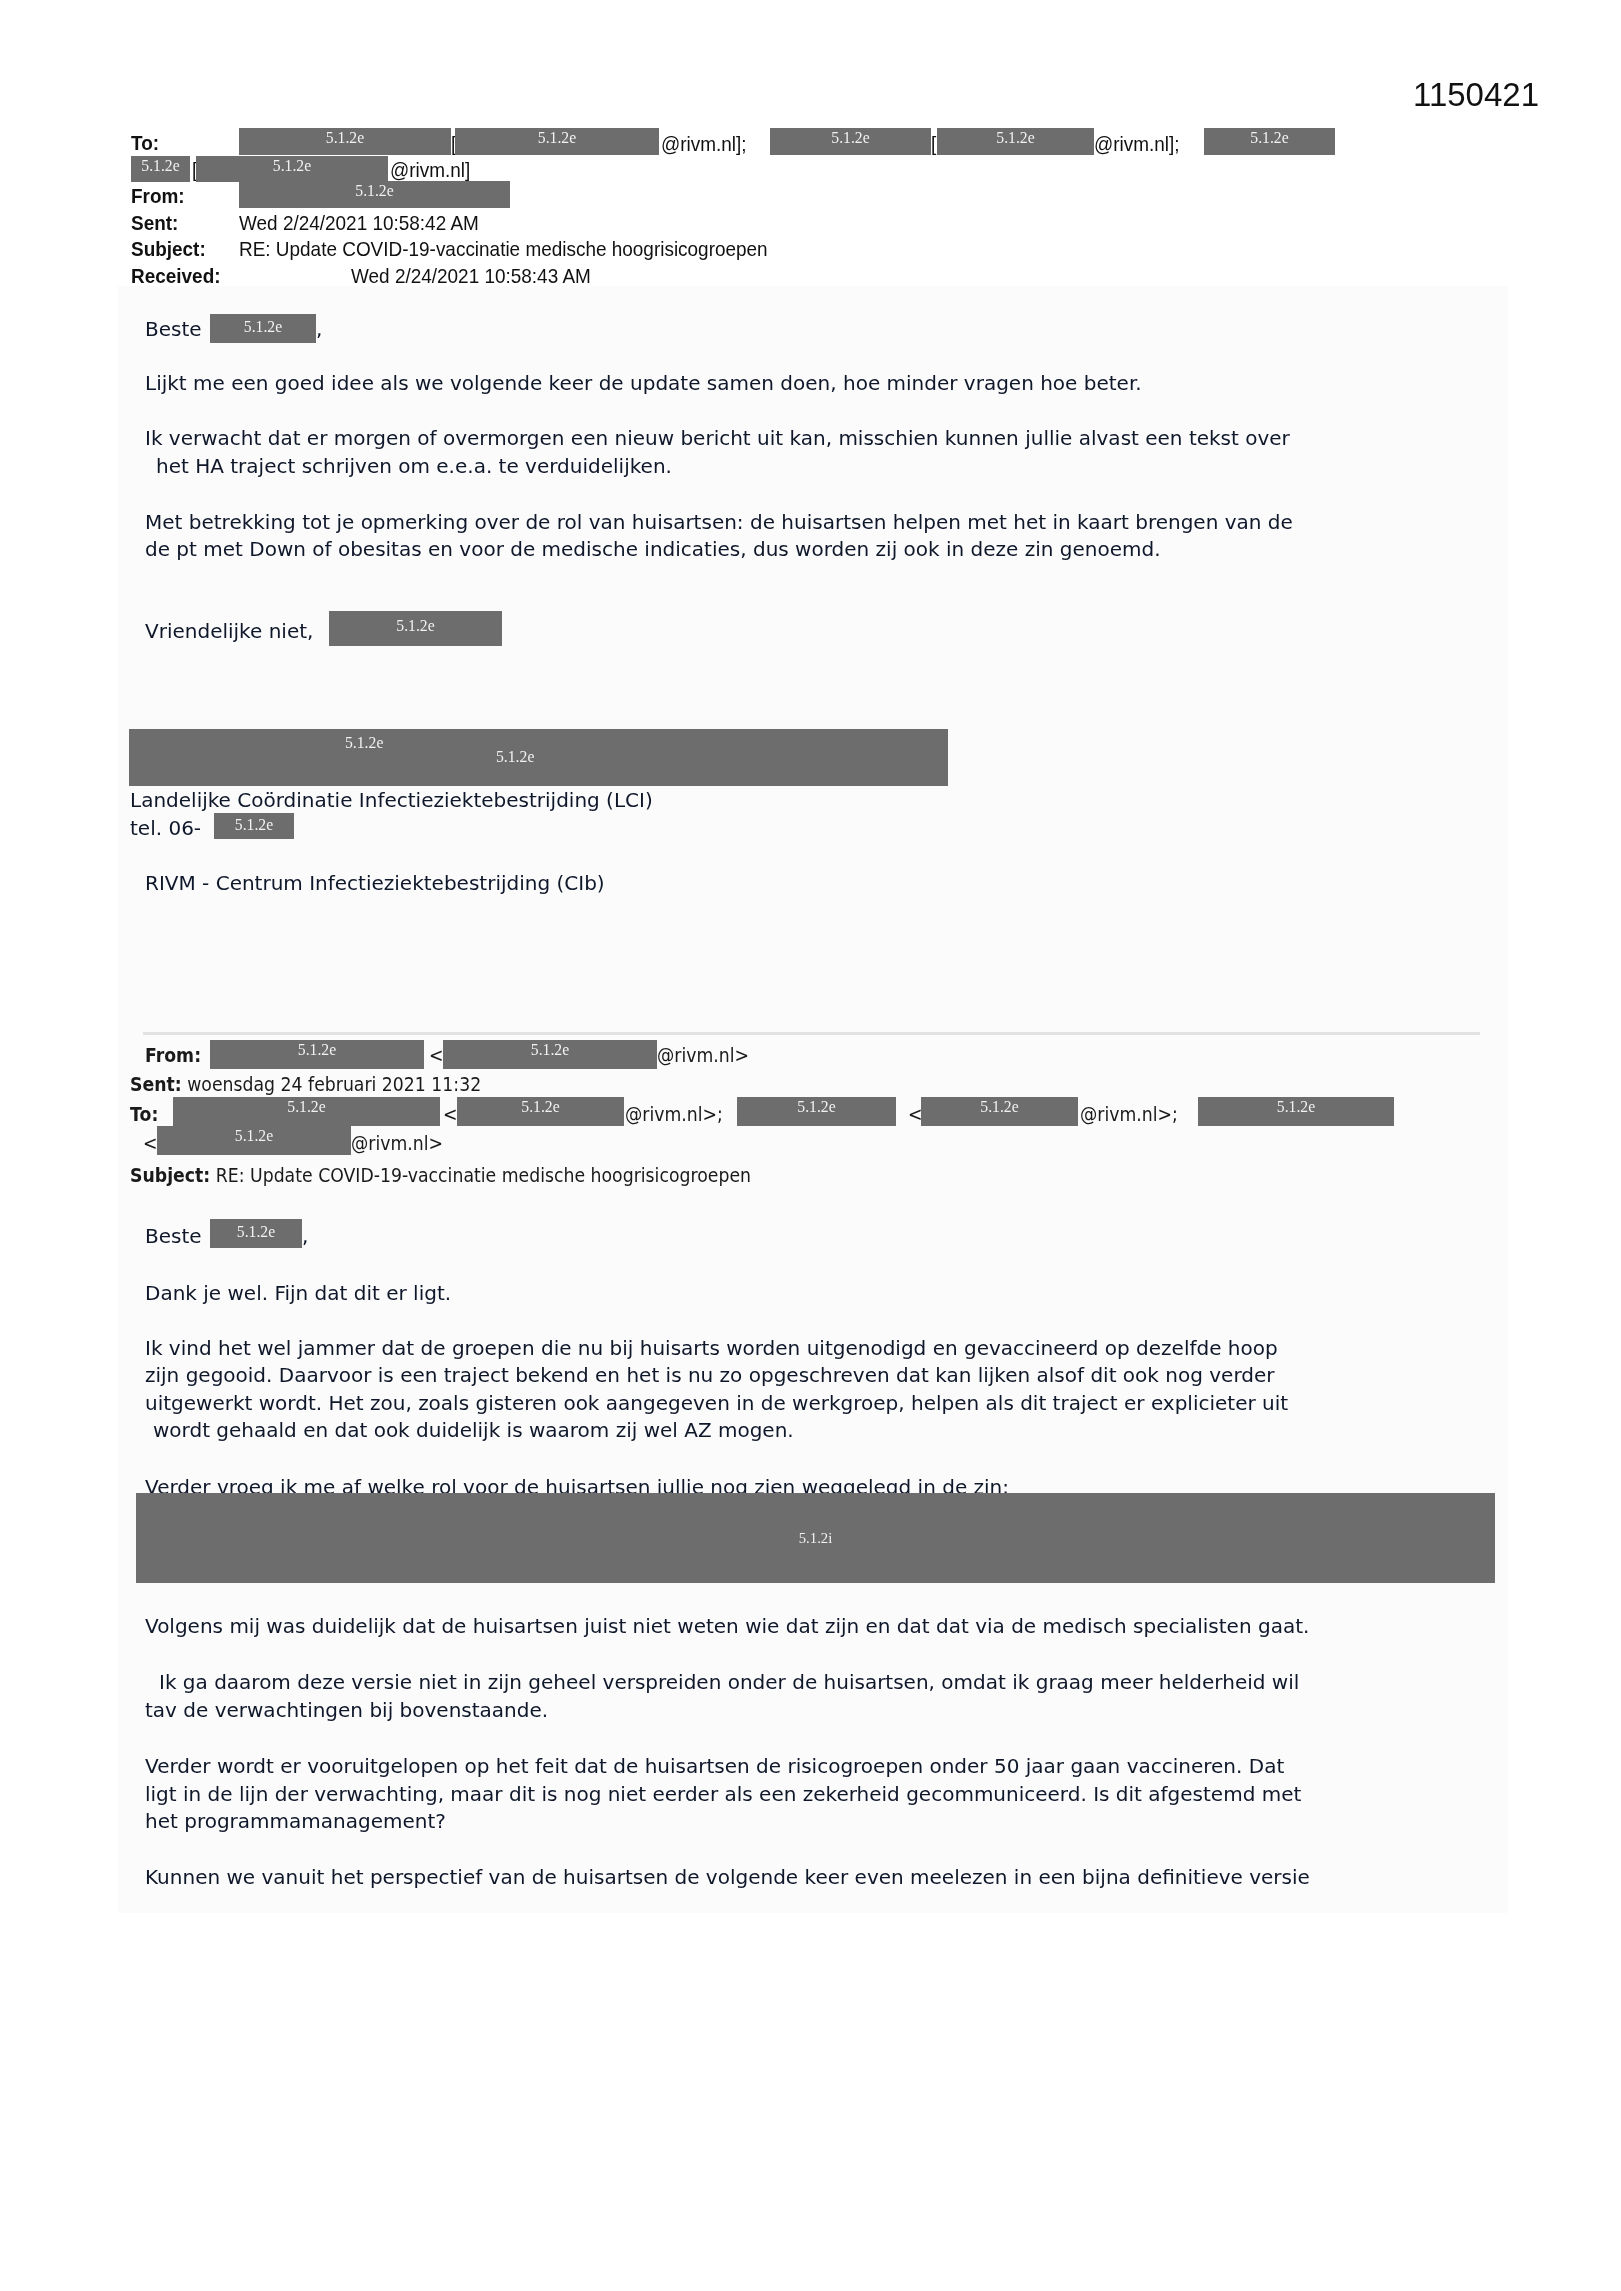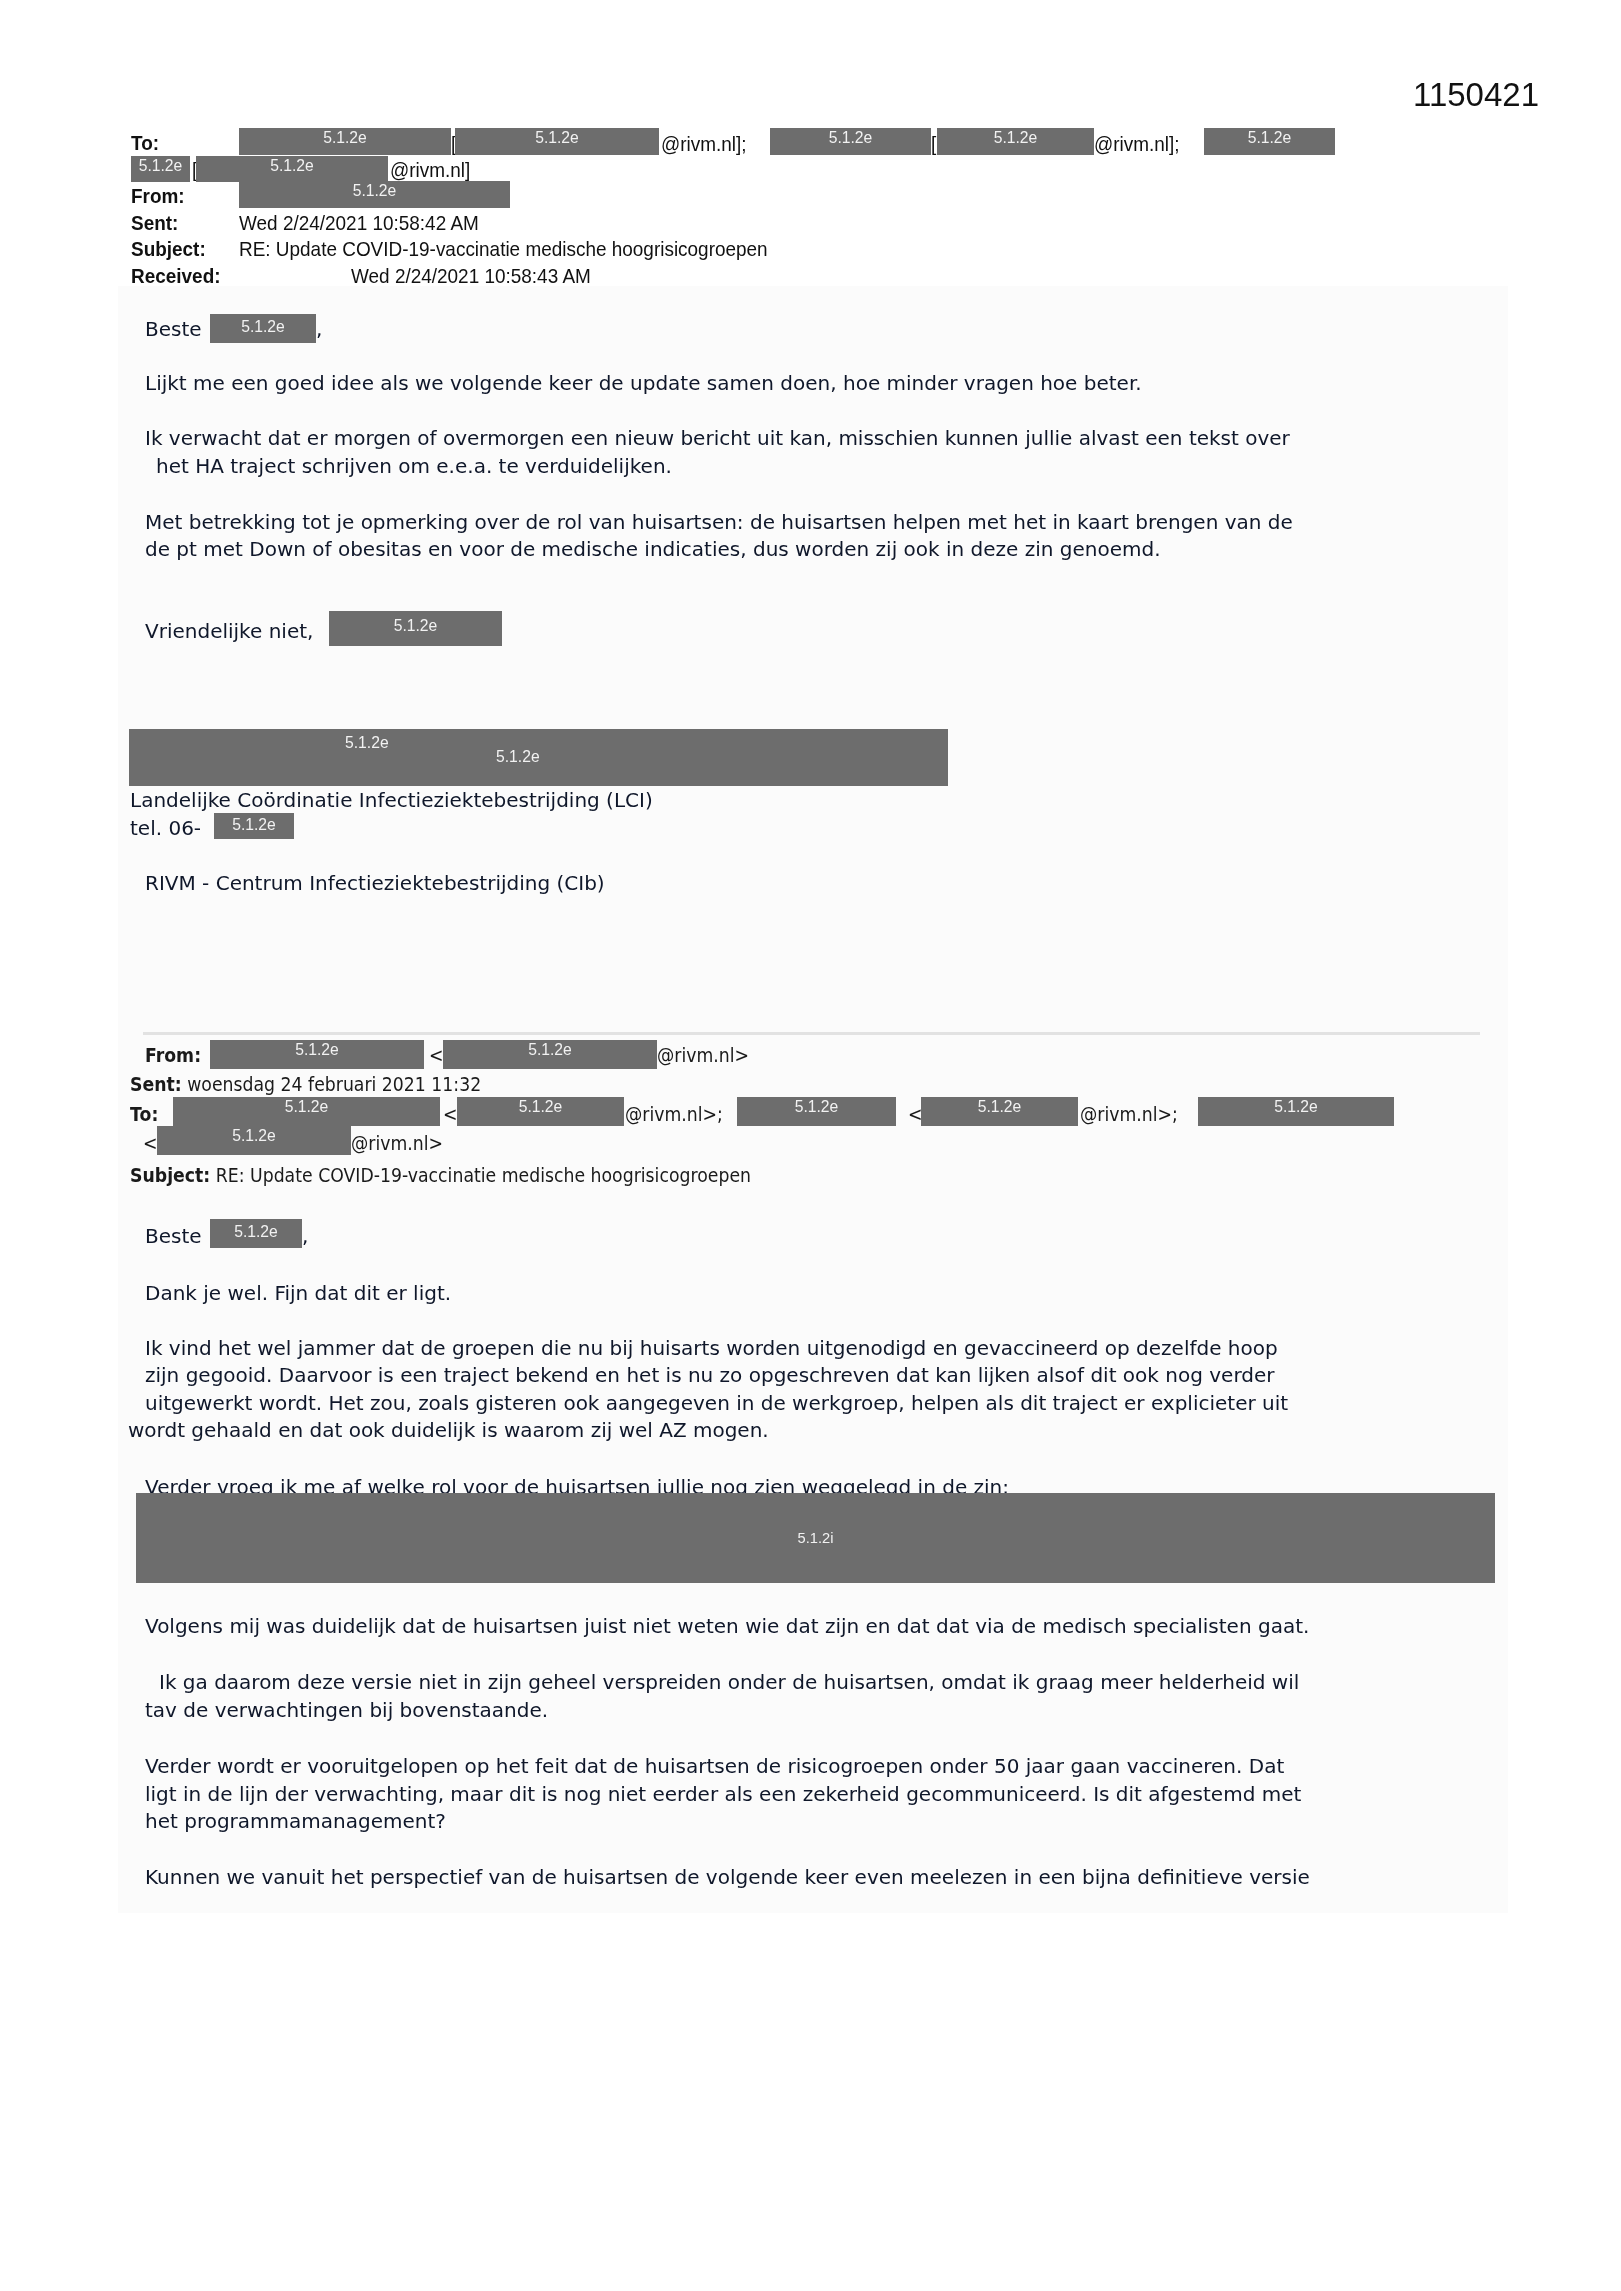--- a/index.html
+++ b/index.html
@@ -5,21 +5,21 @@
   html, body { margin:0; padding:0; }
   body { width:1621px; height:2292px; background:#ffffff; position:relative; overflow:hidden; }
   .abs { position:absolute; white-space:nowrap; }
   .docnum { font-family:"Liberation Sans", sans-serif; font-size:33px; color:#111; left:1413px; top:76px; }
   .panel { position:absolute; left:118px; top:286px; width:1390px; height:1627px; background:#fbfbfb; }
   .hdr { font-family:"Liberation Sans", sans-serif; font-size:20.6px; color:#111; line-height:25.5px; transform:scaleX(0.92); transform-origin:left top; }
   .hdr b { font-weight:bold; }
   .body { font-family:"DejaVu Sans", sans-serif; font-size:20px; color:#0f172a; line-height:27.4px; }
   .hdr2 { font-family:"DejaVu Sans", sans-serif; font-size:18.6px; color:#1a1a1a; line-height:25.5px; transform:scaleX(0.93); transform-origin:left top; }
   .hdr2 b { font-weight:bold; }
-  .redact { position:absolute; background:#6d6d6d; color:#f2f2f2; font-family:Liberation Sans, sans-serif; font-size:15.7px; text-align:center; line-height:19.6px; overflow:hidden; }
+  .redact { position:absolute; background:#6d6d6d; color:#f2f2f2; font-family:Liberation Serif, serif; font-size:15.7px; text-align:center; line-height:19.6px; overflow:hidden; }
   .divider { position:absolute; left:143px; top:1032px; width:1337px; height:2.9px; background:#e2e2e2; }
 </style>
 </head>
 <body>
 
 <div class="abs docnum">1150421</div>
 
 <div class="panel"></div>
 
 <div>
@@ -112,21 +112,21 @@
 <div>
   <div class="abs body" style="left:145px; top:1223px;">Beste</div>
   <div class="redact" style="left:210px; top:1219px; width:92px; height:29px; line-height:25.5px;">5.1.2e</div>
   <div class="abs body" style="left:302px; top:1223px;">,</div>
 
   <div class="abs body" style="left:145px; top:1280px;">Dank je wel. Fijn dat dit er ligt.</div>
 
   <div class="abs body" style="left:145px; top:1335px;">Ik vind het wel jammer dat de groepen die nu bij huisarts worden uitgenodigd en gevaccineerd op dezelfde hoop</div>
   <div class="abs body" style="left:145px; top:1362px;">zijn gegooid. Daarvoor is een traject bekend en het is nu zo opgeschreven dat kan lijken alsof dit ook nog verder</div>
   <div class="abs body" style="left:145px; top:1390px;">uitgewerkt wordt. Het zou, zoals gisteren ook aangegeven in de werkgroep,  helpen als dit traject er explicieter uit</div>
-  <div class="abs body" style="left:128px; top:1417px;text-align:right;">wordt gehaald en dat ook duidelijk is waarom zij wel AZ mogen.</div>
+  <div class="abs body" style="left:153px; top:1417px;text-align:right;">wordt gehaald en dat ook duidelijk is waarom zij wel AZ mogen.</div>
 
   <div class="abs body" style="left:145px; top:1474px; height:19.6px; overflow:hidden;">Verder vroeg ik me af welke rol voor de huisartsen jullie nog zien weggelegd in de zin:</div>
 
   <div class="redact" style="left:136px; top:1493px; width:1359px; height:90px; line-height:90px; font-size:14.7px;">5.1.2i</div>
 
   <div class="abs body" style="left:145px; top:1613px;">Volgens mij was duidelijk dat de huisartsen juist niet weten wie dat zijn en dat dat via de medisch specialisten gaat.</div>
 
   <div class="abs body" style="left:159px; top:1669px;text-align:right;">Ik ga daarom deze versie niet in zijn geheel verspreiden onder de huisartsen, omdat ik graag meer helderheid wil</div>
   <div class="abs body" style="left:145px; top:1697px;">tav de verwachtingen bij bovenstaande.</div>
 

